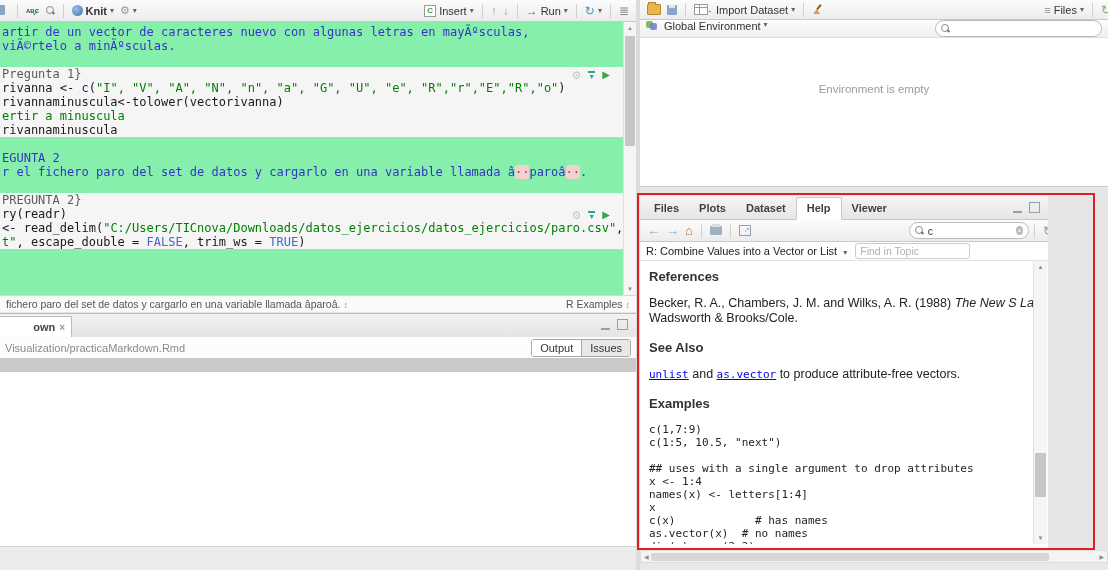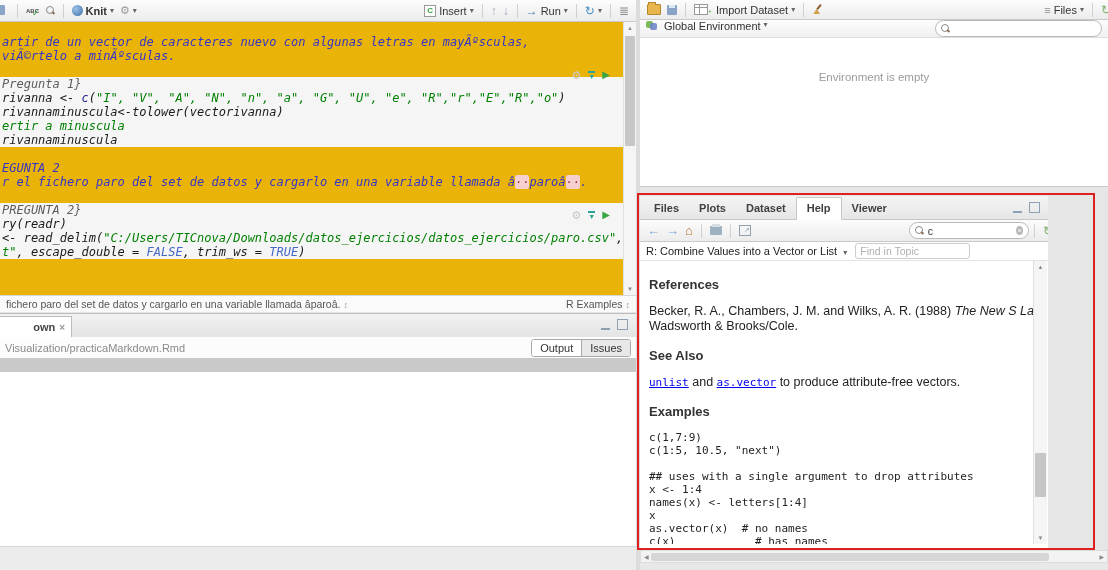--- a/index.html
+++ b/index.html
@@ -14,21 +14,21 @@
   .icon-btn{display:inline-flex;align-items:center;padding:0 3px;height:18px;cursor:default;}
 
   
   .lens{position:relative;width:9px;height:9px;display:inline-block;}
   .lens::before{content:"";position:absolute;left:0;top:0;width:6px;height:6px;border:1.5px solid #8c8c8c;border-radius:50%;}
   .lens::after{content:"";position:absolute;left:6px;top:6px;width:3px;height:1.5px;background:#8c6a4f;transform:rotate(45deg);}
 
   
   #editor-pane{left:0;top:0;width:636px;height:312px;border-right:1px solid #c9c9c9;}
   #editor-toolbar{position:absolute;left:0;top:0;right:0;height:22px;}
-  #code-area{position:absolute;left:0;top:22px;right:12px;bottom:17px;background:#eab308;overflow:hidden;padding-top:13px;font-style:italic;}
+  #code-area{position:absolute;left:0;top:22px;right:12px;bottom:17px;background:#86efac;overflow:hidden;padding-top:3px;}
   .code-line{white-space:pre;font-family:"DejaVu Sans Mono",monospace;font-size:12px;line-height:14px;height:14px;padding-left:2px;}
   .in-chunk{background:#f5f5f5;}
   .tok-md{color:#3434c8;} .tok-c{color:#008000;} .tok-s{color:#008000;}
   .tok-p{color:#1a1a1a;} .tok-h{color:#5c5c5c;} .tok-f{color:#1a1a8c;} .tok-k{color:#4668c6;}
   .tok-hl{color:#9c3636;background:#f6d0d0;border-radius:2px;}
   .chunk-controls{position:absolute;right:26px;display:flex;align-items:center;gap:7px;height:12px;}
   .gear-dim{color:#c9c9c9;font-size:11px;line-height:11px;}
   .run-above{color:#29a395;font-size:7px;border-top:2px solid #29a395;padding-top:1px;line-height:6px;}
   .play{color:#3aa545;font-size:10px;line-height:10px;}
   #editor-status{position:absolute;left:0;bottom:0;right:0;height:17px;background:#fafafa;border-top:1px solid #d8d8d8;
@@ -63,21 +63,21 @@
   #footer-left{position:absolute;left:0;top:546px;width:637px;height:24px;background:#ececec;border-top:1px solid #d5d5d5;}
 
   
   #divider{position:absolute;left:636px;top:0;width:4px;height:570px;background:#dcdcdc;}
 
   
   #env-pane{left:640px;top:0;width:468px;height:186px;border-bottom:1px solid #c9c9c9;}
   #env-toolbar{position:absolute;left:0;top:0;right:0;height:20px;padding:0 4px;}
   #env-scoperow{position:absolute;left:0;top:20px;right:0;height:18px;background:linear-gradient(#fdfdfd,#f0f0f0);
                 border-bottom:1px solid #ddd;display:flex;padding:0 6px;box-sizing:border-box;}
-  #env-empty{position:absolute;left:0;top:37px;right:0;bottom:0;display:flex;justify-content:center;padding-top:34px;
+  #env-empty{position:absolute;left:0;top:37px;right:0;bottom:0;display:flex;justify-content:center;padding-top:46px;
              color:#9b9b9b;font-size:11.5px;}
   .folder-icon{width:12px;height:9px;background:#e8b64c;border:1px solid #b5872e;border-radius:1px;position:relative;}
   .folder-icon::before{content:"";position:absolute;left:0;top:-3px;width:6px;height:2px;background:#e8b64c;border:1px solid #b5872e;border-bottom:none;}
   .floppy-icon{width:10px;height:10px;background:#8aa4c8;border-radius:1px;position:relative;}
   .floppy-icon::before{content:"";position:absolute;left:2px;top:0;width:6px;height:3px;background:#dfe7f2;}
   .table-icon{width:12px;height:9px;background:#fff;border:1px solid #999;position:relative;}
   .table-icon::before{content:"";position:absolute;left:0;top:2px;right:0;height:1px;background:#999;}
   .table-icon::after{content:"";position:absolute;left:4px;top:0;bottom:0;width:1px;background:#999;}
   .import-arrow{color:#2e9e3a;font-size:10px;font-weight:bold;margin-left:-5px;}
   .broom-icon{width:11px;height:11px;position:relative;}
@@ -103,21 +103,21 @@
   .print-icon::before{content:"";position:absolute;left:2px;top:-2px;width:8px;height:3px;background:#d8dee6;}
   .newwin-icon{width:10px;height:9px;border:1.5px solid #8fa0b0;position:relative;font-size:7px;color:#8fa0b0;line-height:7px;text-align:right;}
   .clear-btn{width:9px;height:9px;border-radius:50%;background:#b9b9b9;color:#fff;font-size:7px;line-height:9px;text-align:center;}
   #help-titlerow{position:absolute;left:0;top:46px;right:0;height:19px;background:#fff;border-bottom:1px solid #e3e3e3;
                  display:flex;align-items:center;padding:0 6px;gap:8px;box-sizing:border-box;}
   #topic-title{font-size:11px;color:#222;}
   #find-topic{border:1px solid #ccc;border-radius:3px;height:14px;width:105px;font-size:10.5px;padding:0 4px;
               color:#333;outline:none;font-family:"Liberation Sans",sans-serif;}
   #find-topic::placeholder{color:#b0b0b0;}
   #help-content{position:absolute;left:0;top:65px;right:15px;bottom:4px;background:#fff;padding:2px 0 0 9px;overflow:hidden;}
-  .help-h{font-size:13px;font-weight:bold;color:#333;margin:14px 0 12px;}
+  .help-h{font-size:13px;font-weight:bold;color:#333;margin:6px 0 12px;}
   .help-p{font-size:12.5px;color:#222;line-height:15px;margin:0 0 4px;width:440px;}
   .help-link{color:#0000ee;text-decoration:underline;font-family:"DejaVu Sans Mono",monospace;font-size:11px;}
   .help-code{font-family:"DejaVu Sans Mono",monospace;font-size:11px;color:#222;}
   .help-code div{white-space:pre;line-height:13px;height:13px;}
   #help-vscroll{right:1px;top:65px;width:13px;height:283px;}
 
   
   #red-rect{position:absolute;left:637px;top:193px;width:458px;height:357px;box-sizing:border-box;
             border:2px solid #e02020;pointer-events:none;z-index:50;}
 
@@ -356,22 +356,22 @@
       <p class="help-p"><span class="help-link">unlist</span><span> and </span><span class="help-link">as.vector</span><span> to produce attribute-free vectors.</span></p>
       <div class="help-h" style="margin-top:14px">Examples</div>
       <div class="help-code">
           <div>c(1,7:9)</div>
           <div>c(1:5, 10.5, "next")</div>
           <div>&nbsp;</div>
           <div>## uses with a single argument to drop attributes</div>
           <div>x &lt;- 1:4</div>
           <div>names(x) &lt;- letters[1:4]</div>
           <div>x</div>
+          <div>c(x)            # has names</div>
           <div>as.vector(x)  # no names</div>
-          <div>c(x)            # has names</div>
           <div>dim(x) &lt;- c(2,2)</div>
         </div>
     </div>
     <div class="vscroll" id="help-vscroll">
       <span class="scroll-arrow" style="top:1px">▲</span>
       <span class="thumb" style="top:192px;height:44px"></span>
       <span class="scroll-arrow" style="bottom:1px">▼</span>
     </div>
   </div>
 

